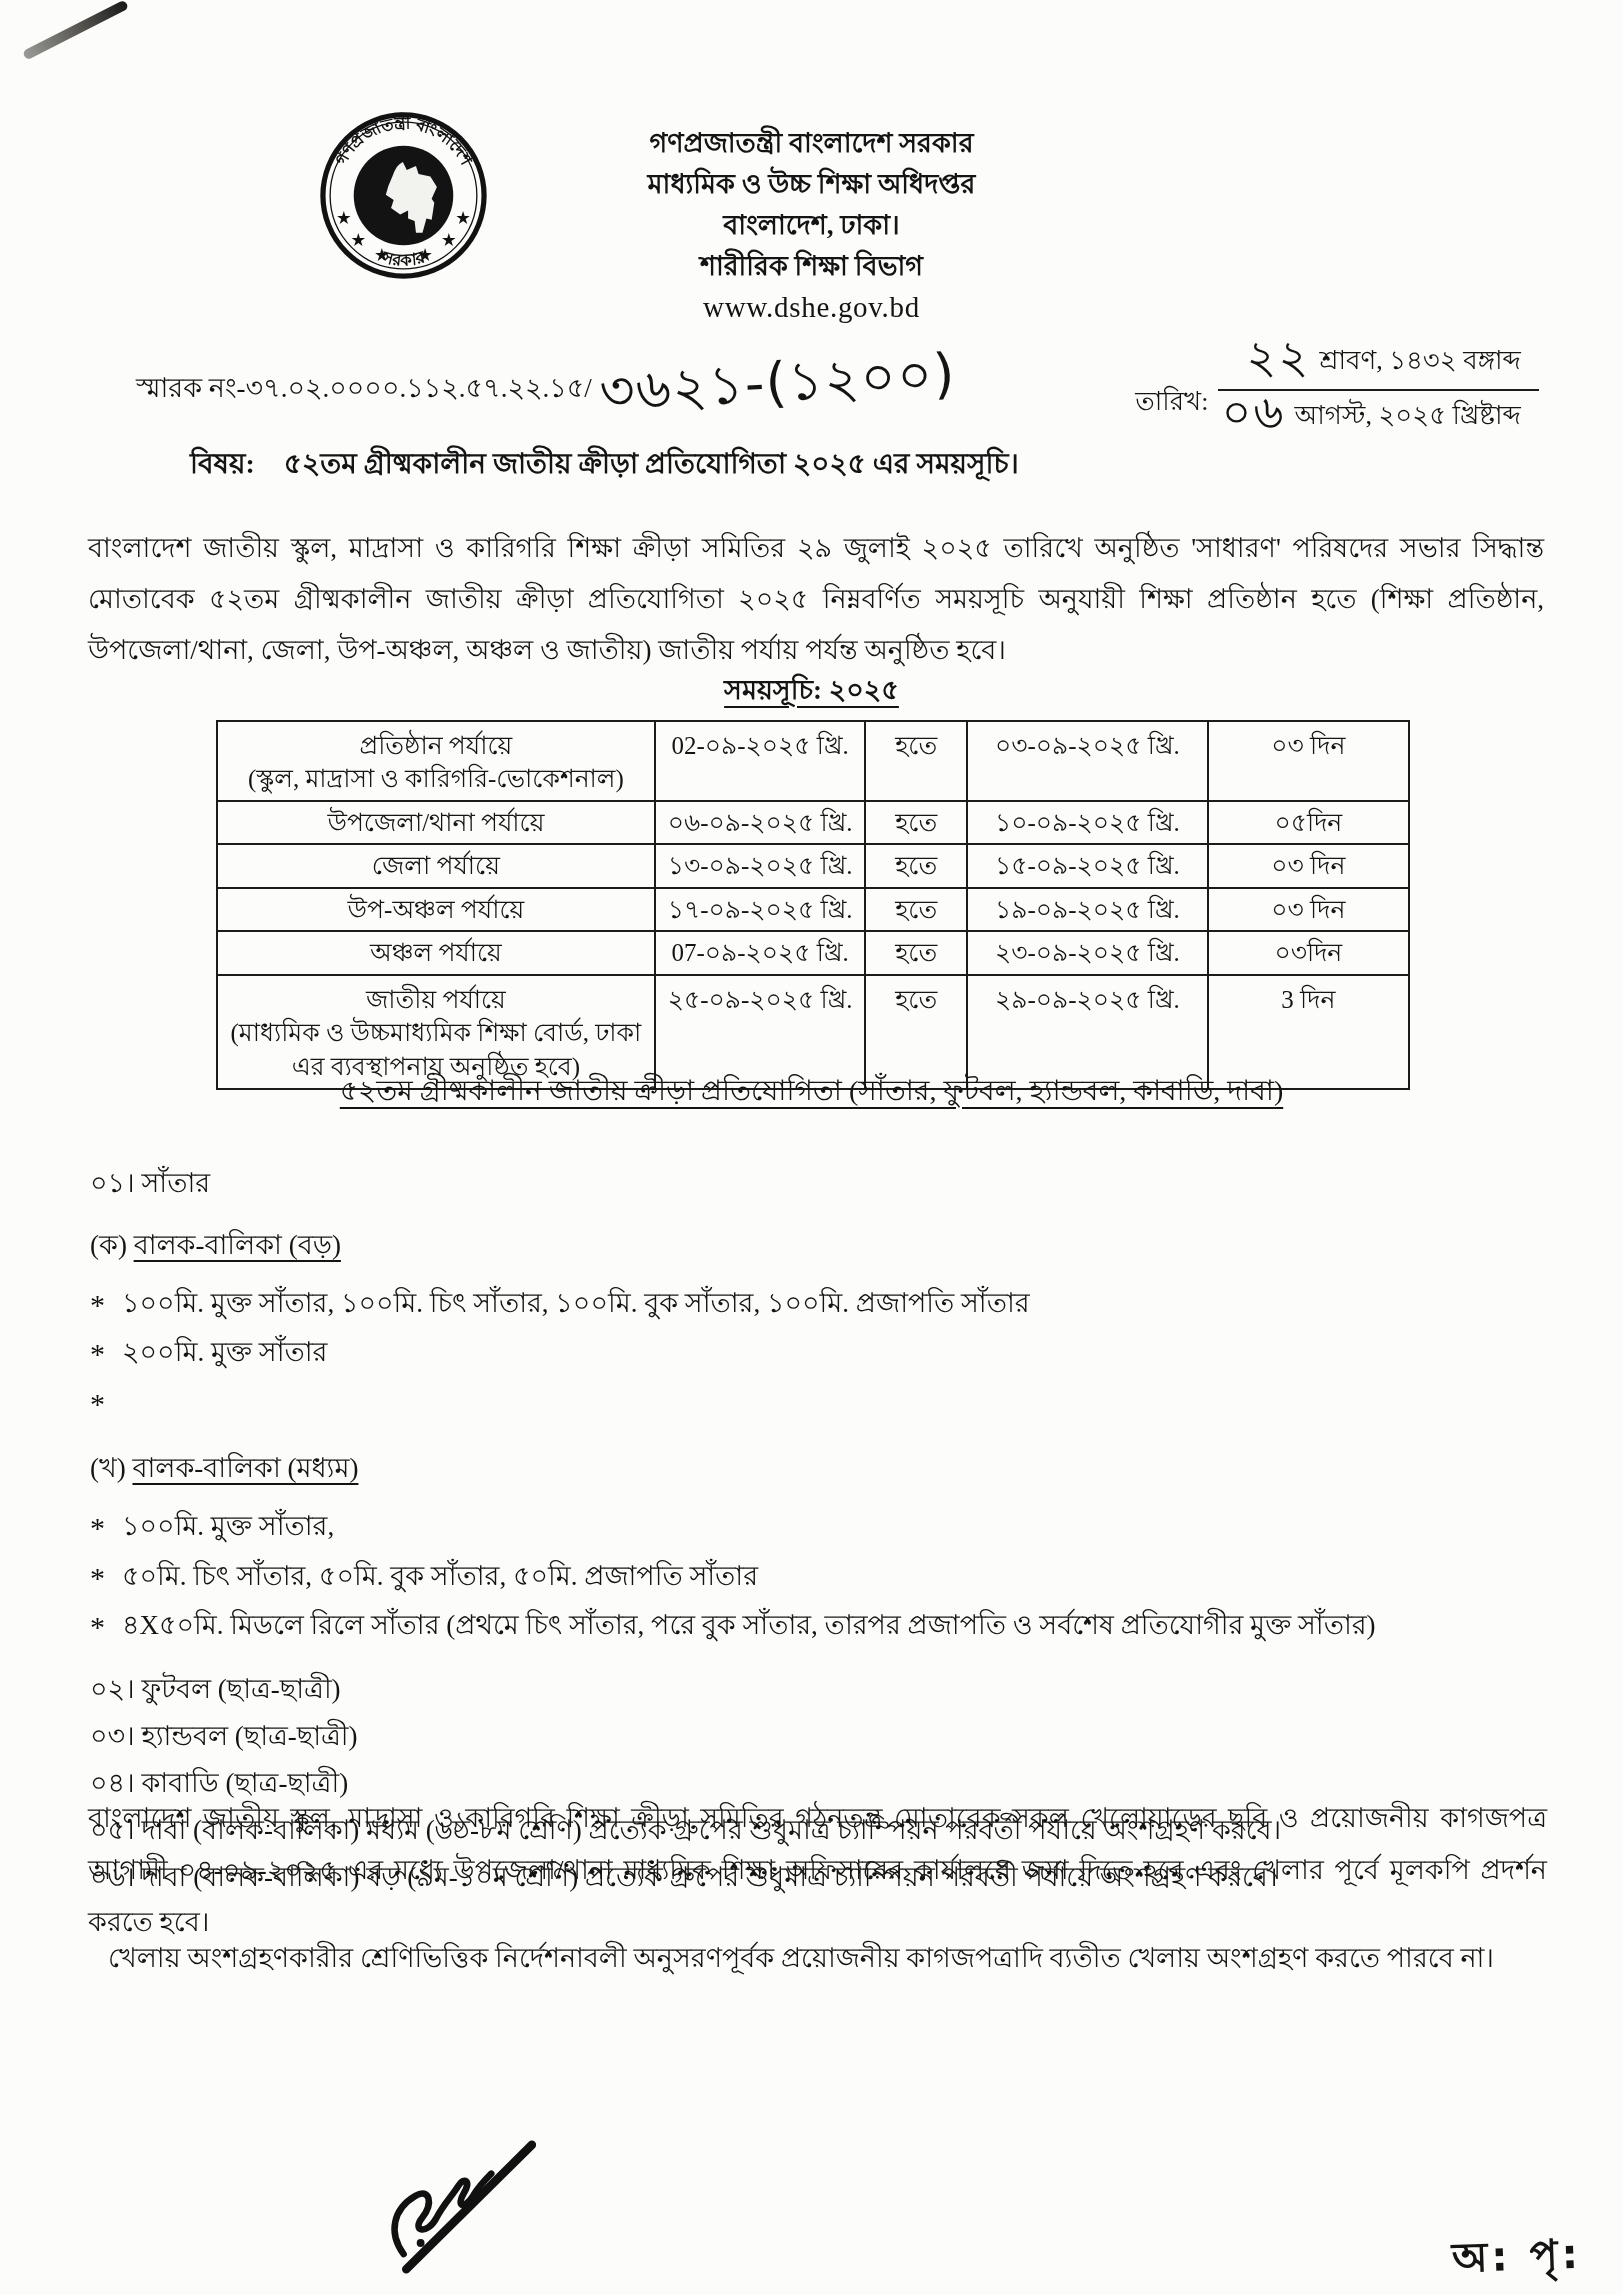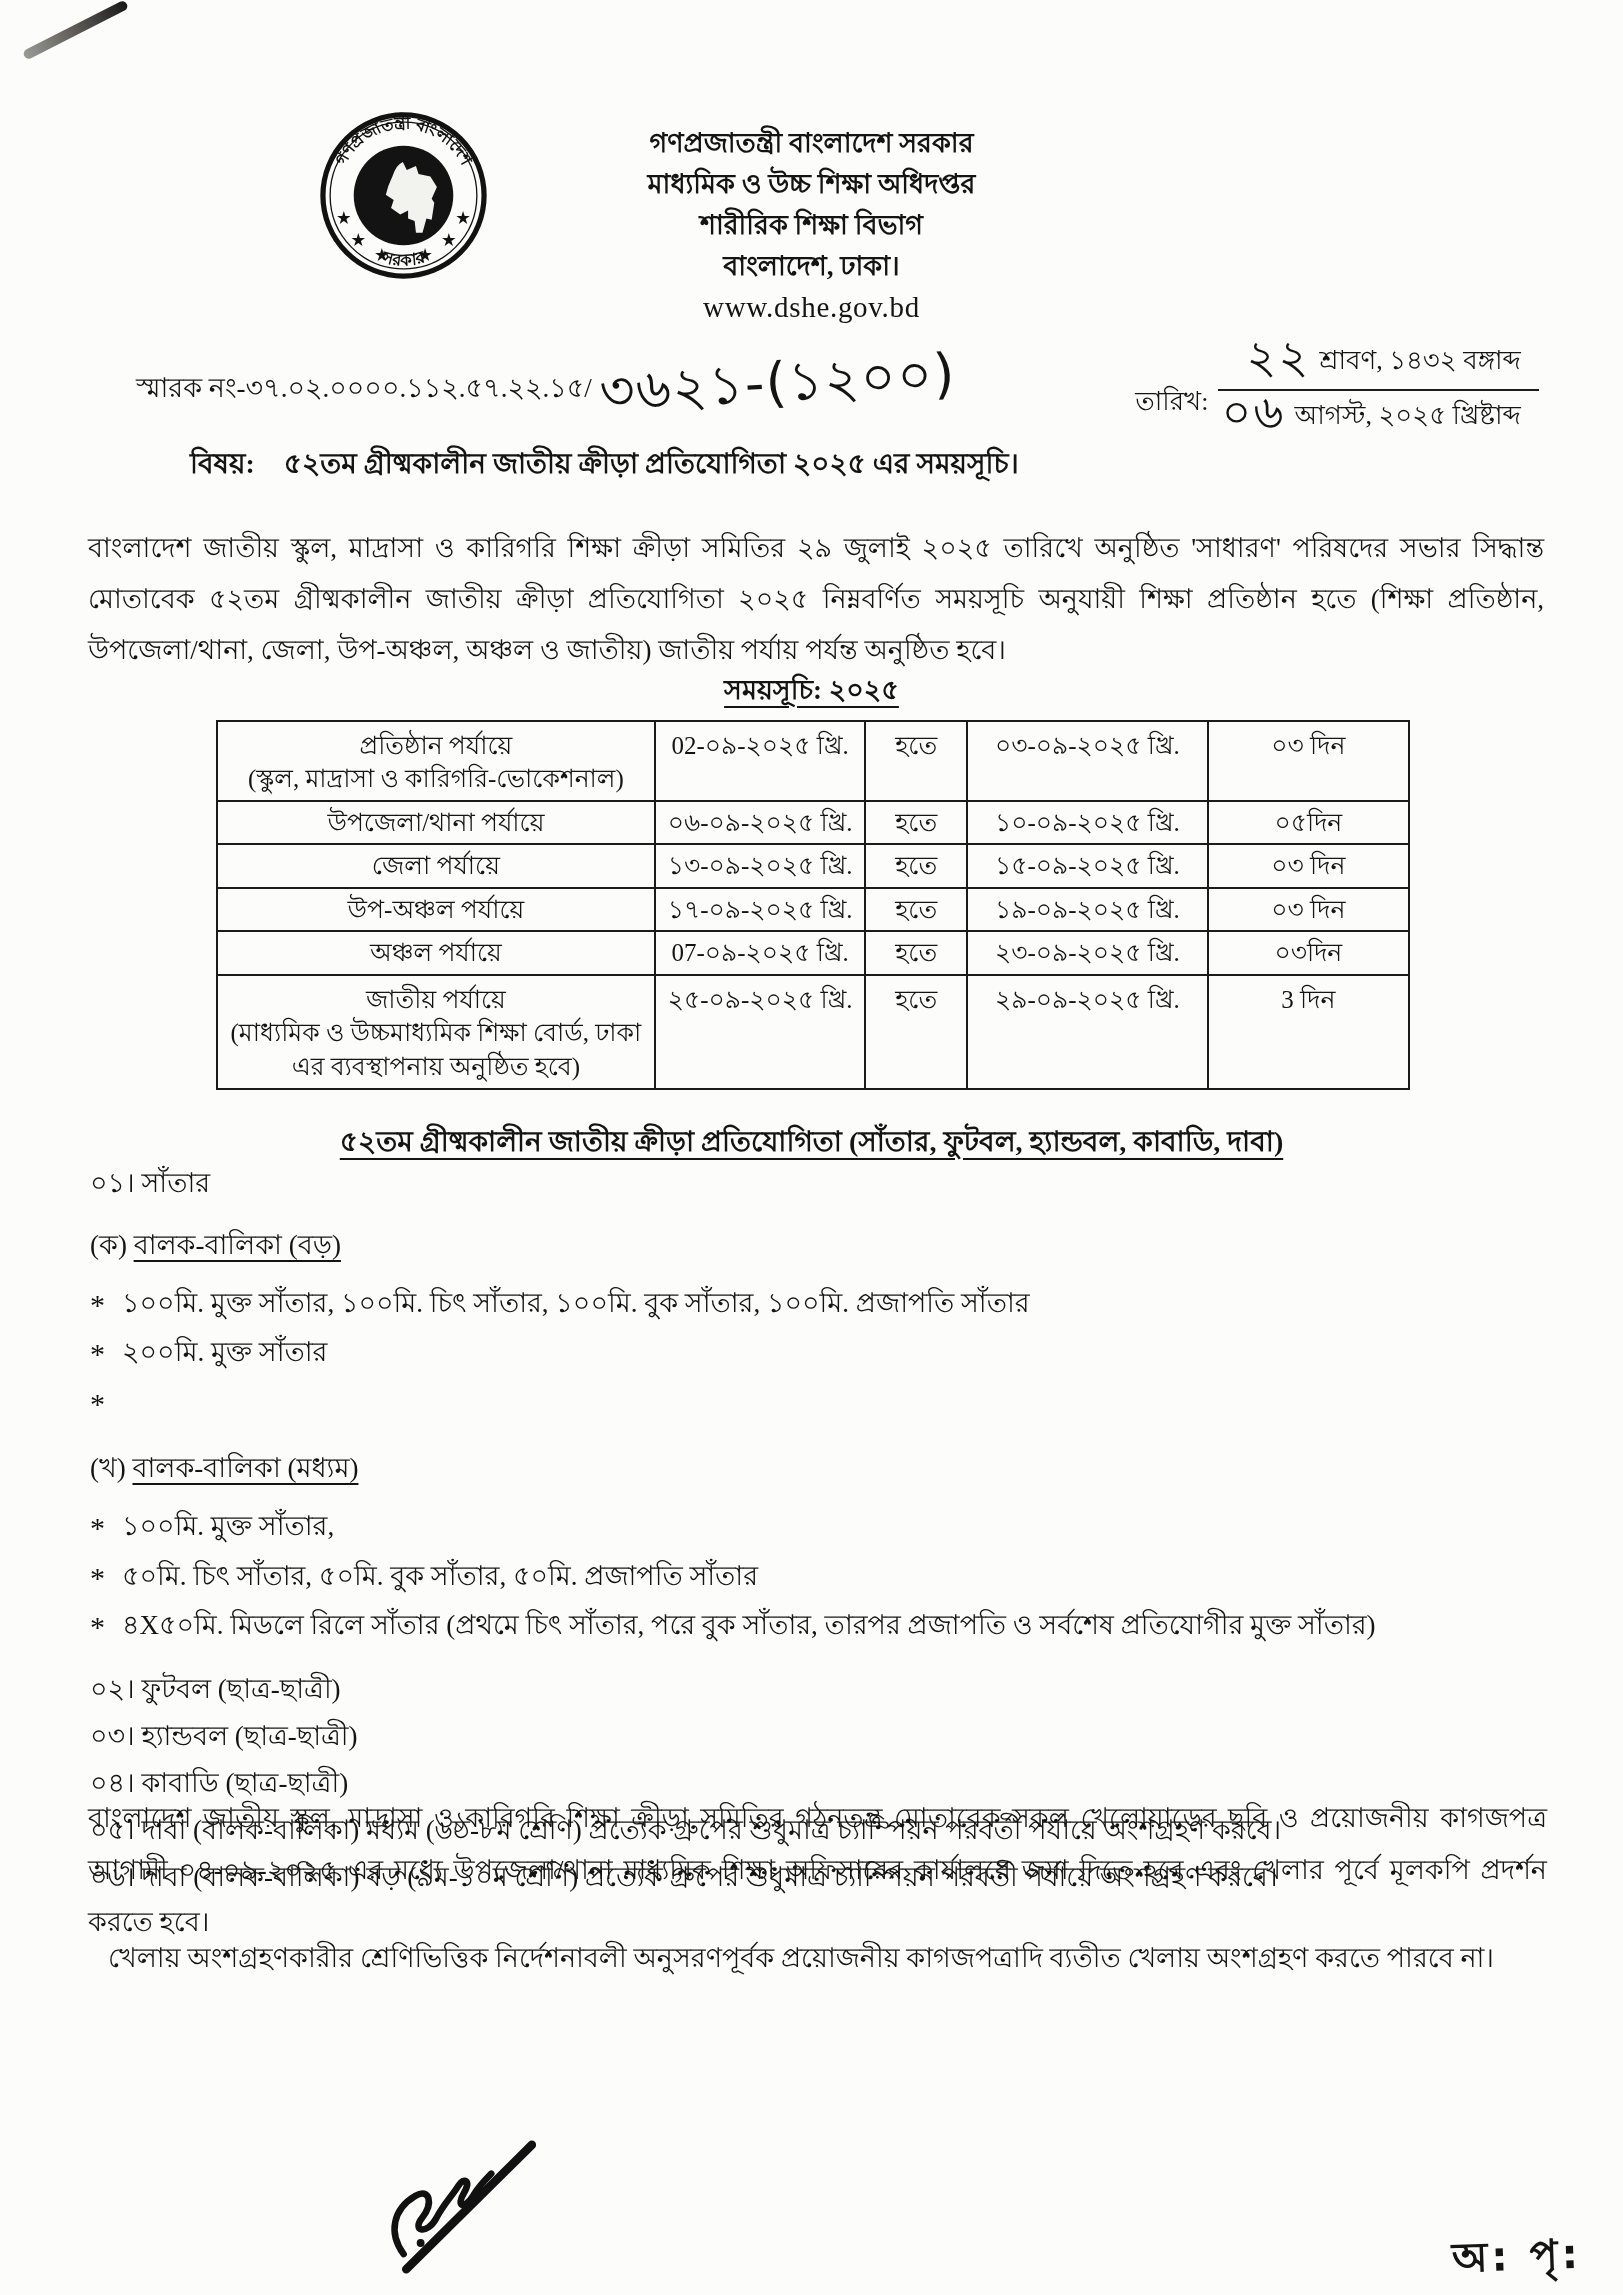--- a/index.html
+++ b/index.html
@@ -77,23 +77,23 @@
   td.c-conj  { width:98px; text-align:center; }
   td.c-to    { width:232px; text-align:center; }
   td.c-days  { width:194px; text-align:center; }
   tr.r-tall  { height:79px; }
   tr.r-mid   { height:38px; }
   tr.r-last  { height:113px; }
   tr.r-tall td, tr.r-last td { vertical-align:top; padding-top:6.5px; }
   .cell-note { display:block; font-weight:normal; }
   
   .events-heading {
-    position:absolute; top:1120px; left:50%; transform:translateX(-50%);
+    position:absolute; top:1069px; left:50%; transform:translateX(-50%);
     width:1374px; text-align:center;
-    font-size:28px; font-weight:bold; text-decoration:underline;
+    font-size:28px; font-weight:normal; text-decoration:underline;
     text-underline-offset:6.5px;
   }
   .events { position:absolute; top:1166px; left:90px; width:1466px; font-size:27px; }
   .ev-line { margin-bottom:11.8px; line-height:34px; }
   .ev-group-title { margin:23.6px 0 17px 0; }
   .ev-group-title .u { text-decoration:underline; text-underline-offset:5.9px; }
   .bullet-line { display:flex; gap:17px; margin-bottom:11.8px; line-height:34px; }
   .bullet-line .bullet { font-size:30px; line-height:38px; }
   .ev-numbered { margin-bottom:13px; line-height:34px; }
   .ev-first-numbered { margin-top:26px; }
@@ -146,22 +146,22 @@
         <text x="162" y="229">★</text>
         <text x="198" y="206">★</text>
         <text x="220" y="172">★</text>
       </g>
     </svg>
   </div>
 
   <div class="org-block">
     <div>গণপ্রজাতন্ত্রী বাংলাদেশ সরকার</div>
     <div>মাধ্যমিক ও উচ্চ শিক্ষা অধিদপ্তর</div>
+    <div>বাংলাদেশ, ঢাকা।</div>
     <div>শারীরিক শিক্ষা বিভাগ</div>
-    <div>বাংলাদেশ, ঢাকা।</div>
     <div class="org-line-url">www.dshe.gov.bd</div>
   </div>
 
   <div class="memo-row">
     <span>স্মারক নং-৩৭.০২.০০০০.১১২.৫৭.২২.১৫/</span>
     <span class="handwritten memo-number">৩৬২১-(১২০০)</span>
   </div>
 
   <div class="date-block">
     <div class="date-label">তারিখ:</div>

